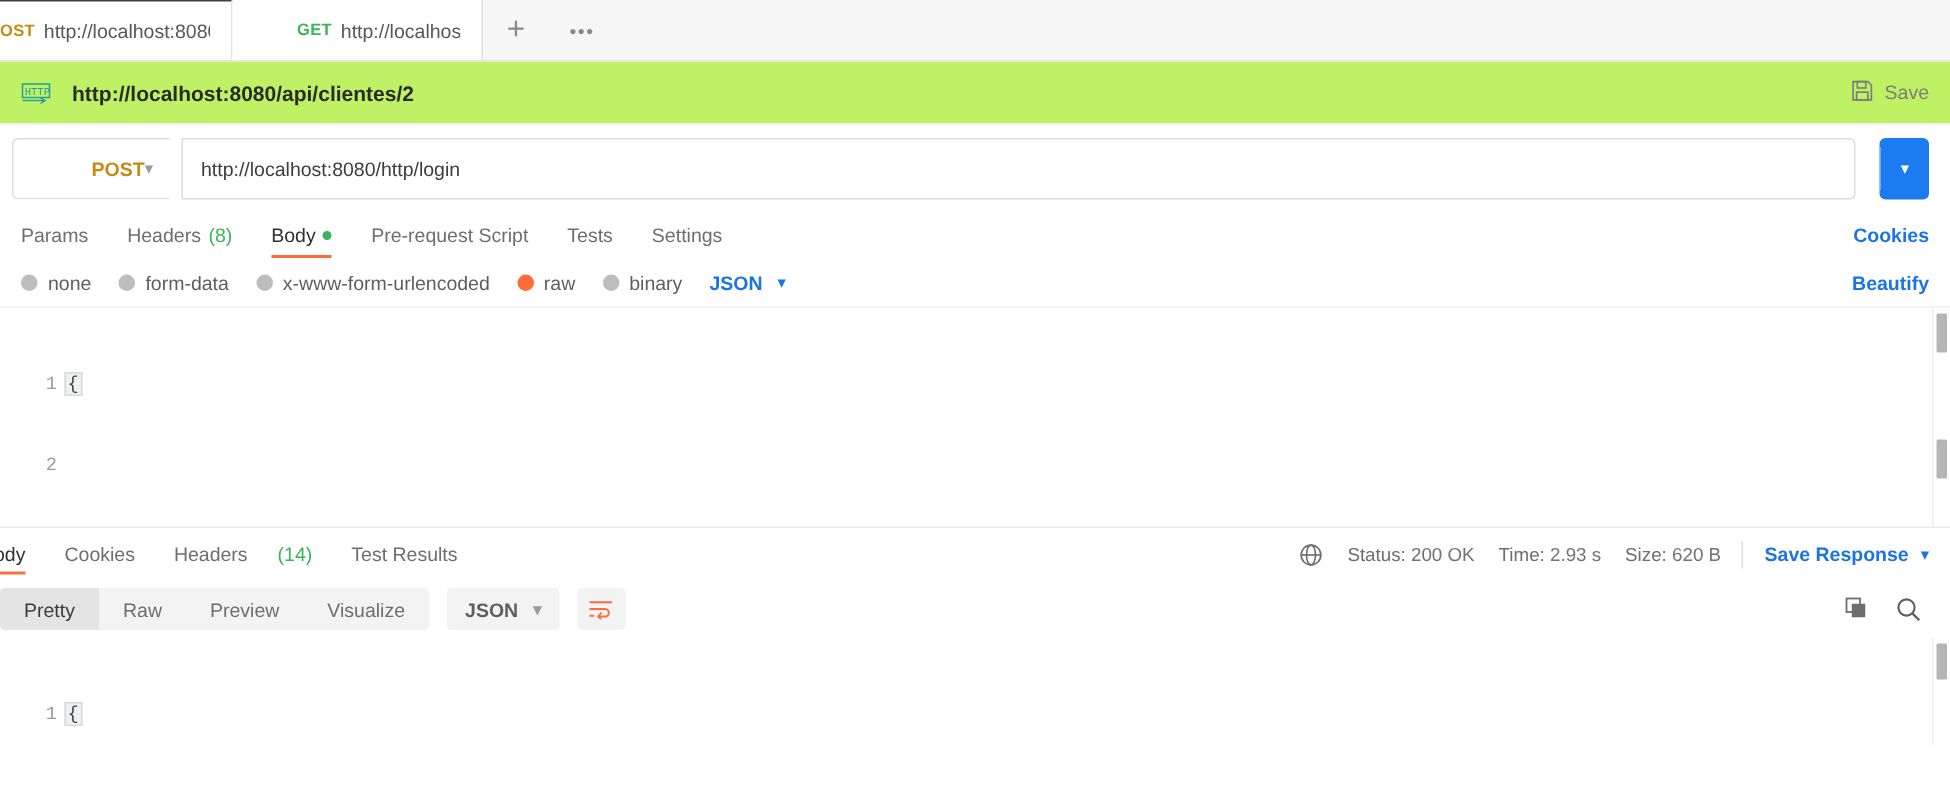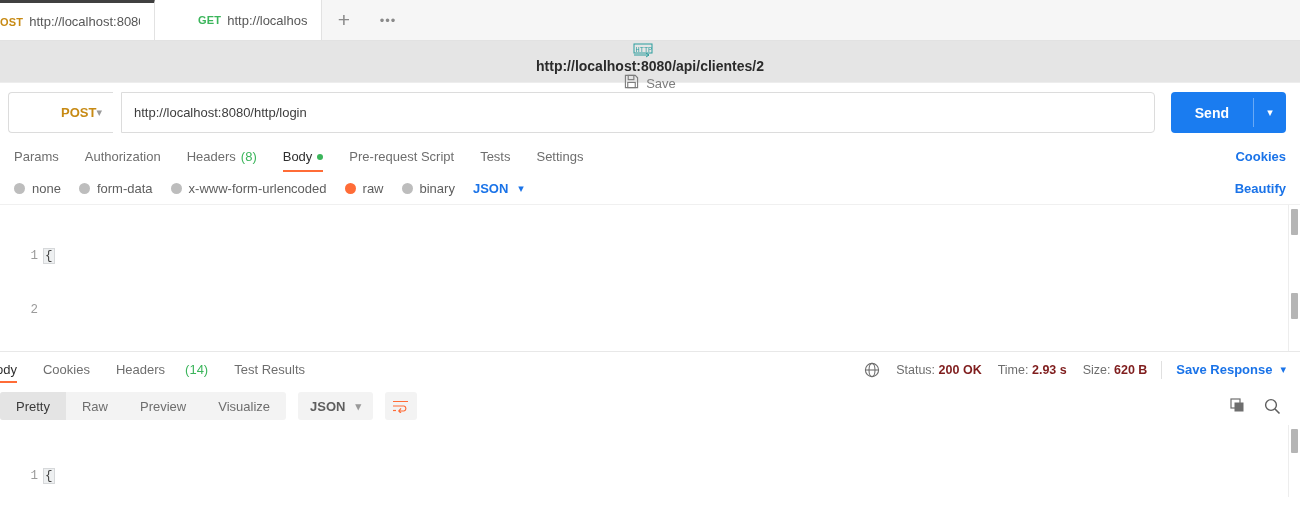--- a/index.html
+++ b/index.html
@@ -28,21 +28,21 @@
     font-size: 13px;
     color: #6b6b6b;
     border-right: 1px solid #e2e2e2;
     white-space: nowrap;
     overflow: hidden;
     position: relative;
   }
   .req-tab.clipped { width: 155px; padding-left: 0; }
   .req-tab.active {
     background: #ffffff;
-    border-top: 4px solid #404040;
+    border-top: 2px solid #404040;
     margin-top: -1px;
   }
   .req-tab.inactive { background: #ffffff; width: 167px; }
   .method-lbl { font-size: 11px; font-weight: bold; letter-spacing: .2px; }
   .m-post { color: #c78a14; }
   .m-get { color: #3bb55b; margin-left: 29px; }
   .tab-url { font-size: 13px; color: #575757; overflow: hidden; text-overflow: clip; white-space: nowrap; }
   .tab-plus {
     width: 44px; display: flex; align-items: center; justify-content: center;
     font-size: 21px; color: #8a8a8a; font-weight: 300;
@@ -51,22 +51,21 @@
     width: 44px; display: flex; align-items: center; justify-content: center;
     color: #8a8a8a; font-size: 13px; letter-spacing: 1px;
   }
 
   
   .crumbrow {
     height: 42px;
     display: flex; align-items: center;
     padding: 0 14px;
     border-bottom: 1px solid #ededed;
-    background: #e5e5e5;
-    flex-direction: column;
+    background: #bef264;
   }
   .http-badge {
     width: 22px; height: 18px;
     display: flex; align-items: center; justify-content: center;
     margin-right: 12px;
   }
   .crumb-title { font-size: 14px; font-weight: bold; color: #2b2b2b; }
   .crumb-spacer { flex: 1; }
   .save-btn {
     display: flex; align-items: center; gap: 7px;
@@ -217,21 +216,21 @@
     position: relative;
   }
   .rtab2.active { color: #2f2f2f; }
   .rtab2.active::after {
     content: ""; position: absolute; left: 0; right: 13px; bottom: 4px;
     height: 2px; background: #ff6c37;
   }
   .rtab2.clip { padding-left: 0; margin-left: -4px; }
   .rtab2 .cnt { color: #3bb55b; margin-left: 20px; }
   .stat { font-size: 12.5px; color: #6e6e6e; margin-left: 16px; }
-  .stat b { color: #7f1d1d; font-weight: bold; }
+  .stat b { color: #737373; font-weight: normal; }
   .vdiv { width: 1px; height: 18px; background: #e0e0e0; margin: 0 14px; }
 
   
   .restool {
     display: flex; align-items: center;
     height: 38px;
     padding: 0 14px 0 0;
     background: #fff;
     gap: 0;
   }
@@ -312,32 +311,28 @@
 
 <div class="urlrow">
   <div class="method-select">
     <span class="mtxt">POST</span>
     <span class="chev">▾</span>
   </div>
   <div class="url-input">
     <span>http://localhost:8080/http/login</span>
   </div>
   <div class="send-wrap">
-    <div class="send-btn">Send</div>
     <div class="send-div"></div>
     <div class="send-chev">▾</div>
   </div>
 </div>
 
 <div class="reqtabs">
   <div class="rtab">
       <span>Params</span>
-    </div>
-  <div class="rtab">
-      <span>Authorization</span>
     </div>
   <div class="rtab">
     <span>Headers</span>
     <span class="cnt">(8)</span>
   </div>
   <div class="rtab active">
     <span>Body</span>
     <span class="dot-green"></span>
   </div>
   <div class="rtab">

